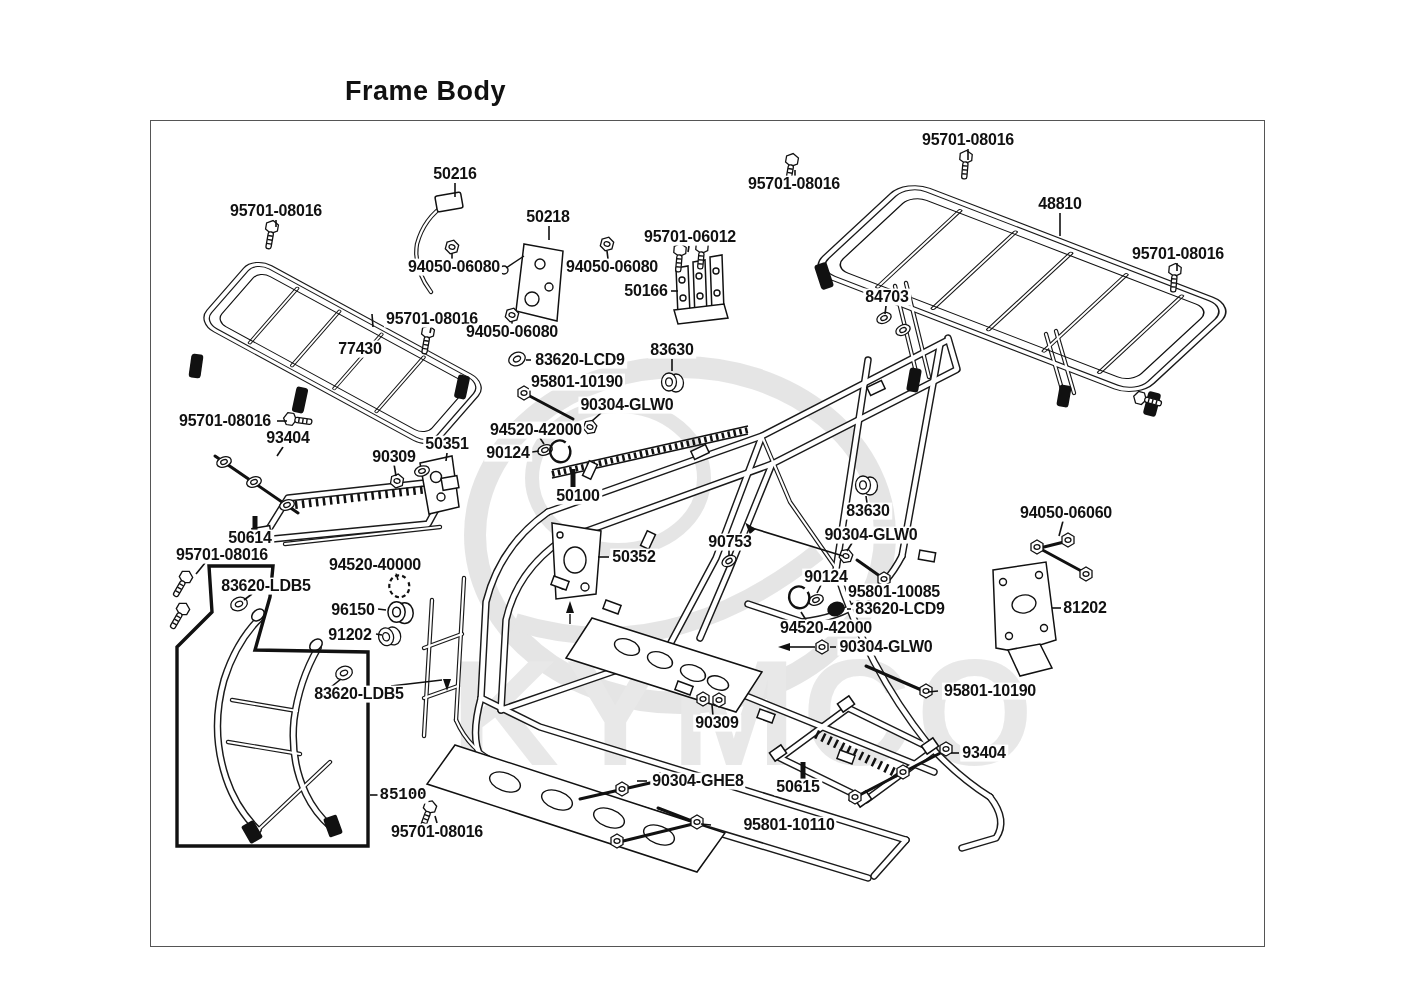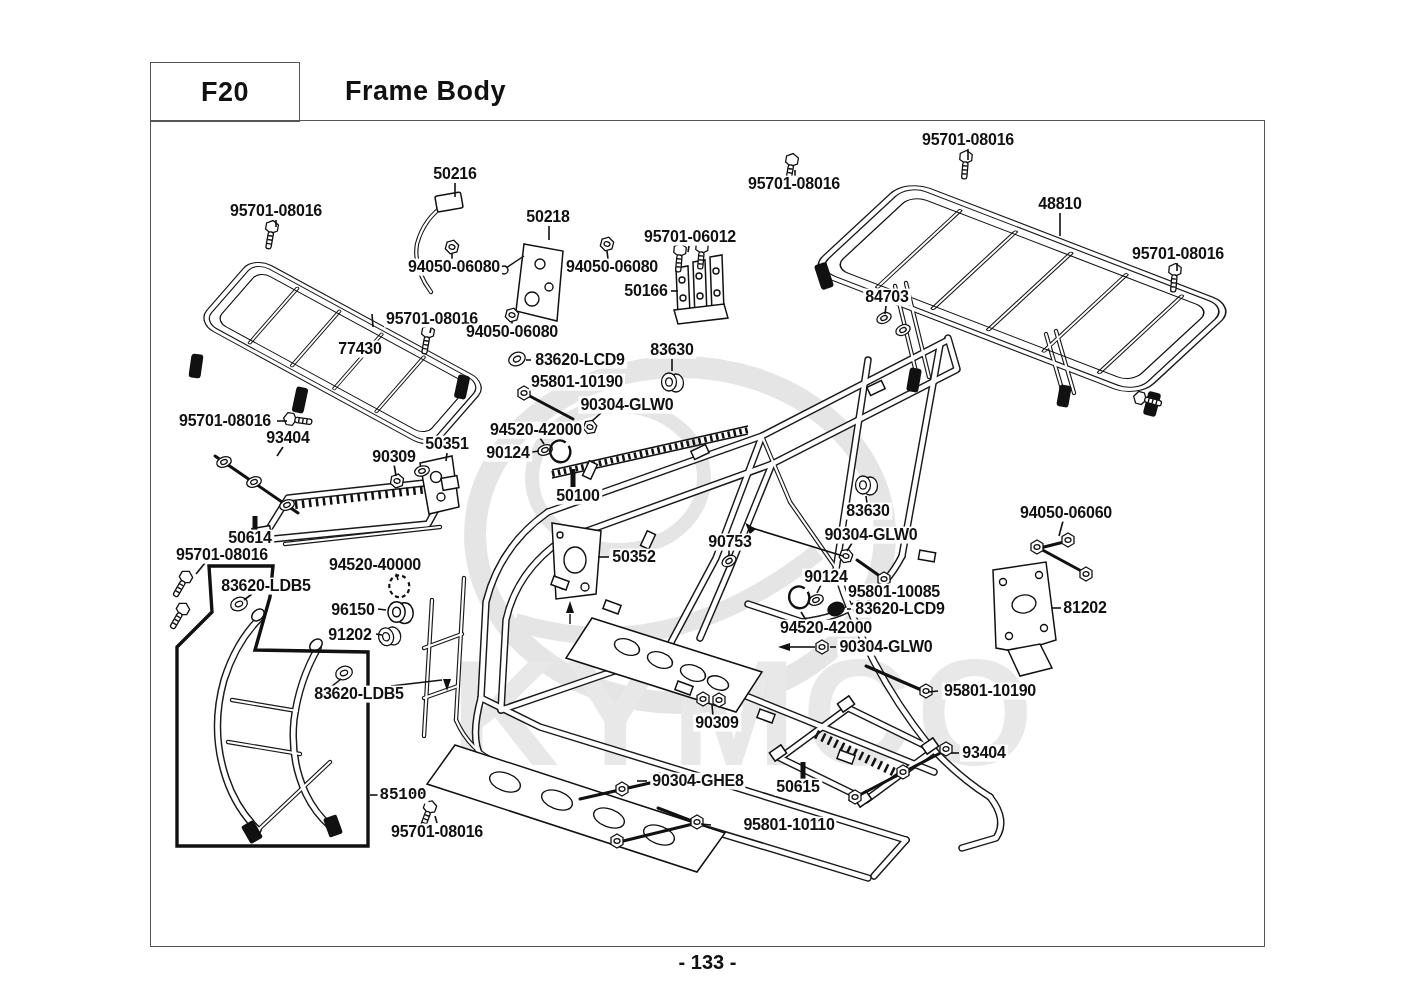--- a/index.html
+++ b/index.html
@@ -37,23 +37,20 @@
   .arrowhead{fill:#111;stroke:none;}
   .leader{stroke:#111;stroke-width:1.6;}
   .leader-bar{stroke:#111;stroke-width:5;}
   .wmtext{font-family:"Liberation Sans",sans-serif;font-weight:bold;}
 </style>
 </head>
 <body>
 
 <div id="page">
 
-  <div id="header-box">
-    <span id="header-code">F20</span>
-  </div>
   <div id="header-title">Frame Body</div>
   <div id="content-border"></div>
 
   <svg id="art" width="1415" height="1000" viewBox="0 0 1415 1000">
     <defs>
       <g id="p-bolt">
         <path class="part" d="M-3,-6 L3,-6 L6.5,0 L3,6 L-3,6 L-6.5,0 Z"></path>
         <rect class="part" x="5" y="-2.6" width="17" height="5.2" rx="2.2"></rect>
         <line class="det" x1="9" y1="-2.4" x2="9" y2="2.4"></line>
         <line class="det" x1="13" y1="-2.4" x2="13" y2="2.4"></line>
@@ -474,14 +471,13 @@
       <div class="part-label" style="left: 990px; top: 691px;">95801-10190</div>
       <div class="part-label" style="left: 717px; top: 723px;">90309</div>
       <div class="part-label" style="left: 984px; top: 753px;">93404</div>
       <div class="part-label" style="left: 798px; top: 787px;">50615</div>
       <div class="part-label" style="left: 698px; top: 781px;">90304-GHE8</div>
       <div class="part-label" style="left: 403px; top: 795px; font-family: Liberation Mono, monospace;">85100</div>
       <div class="part-label" style="left: 437px; top: 832px;">95701-08016</div>
       <div class="part-label" style="left: 761px; top: 825px; margin-left: 28px;">95801-10110</div>
     </div>
 
-  <div id="page-number">- 133 -</div>
 </div>
 
 </body></html>

